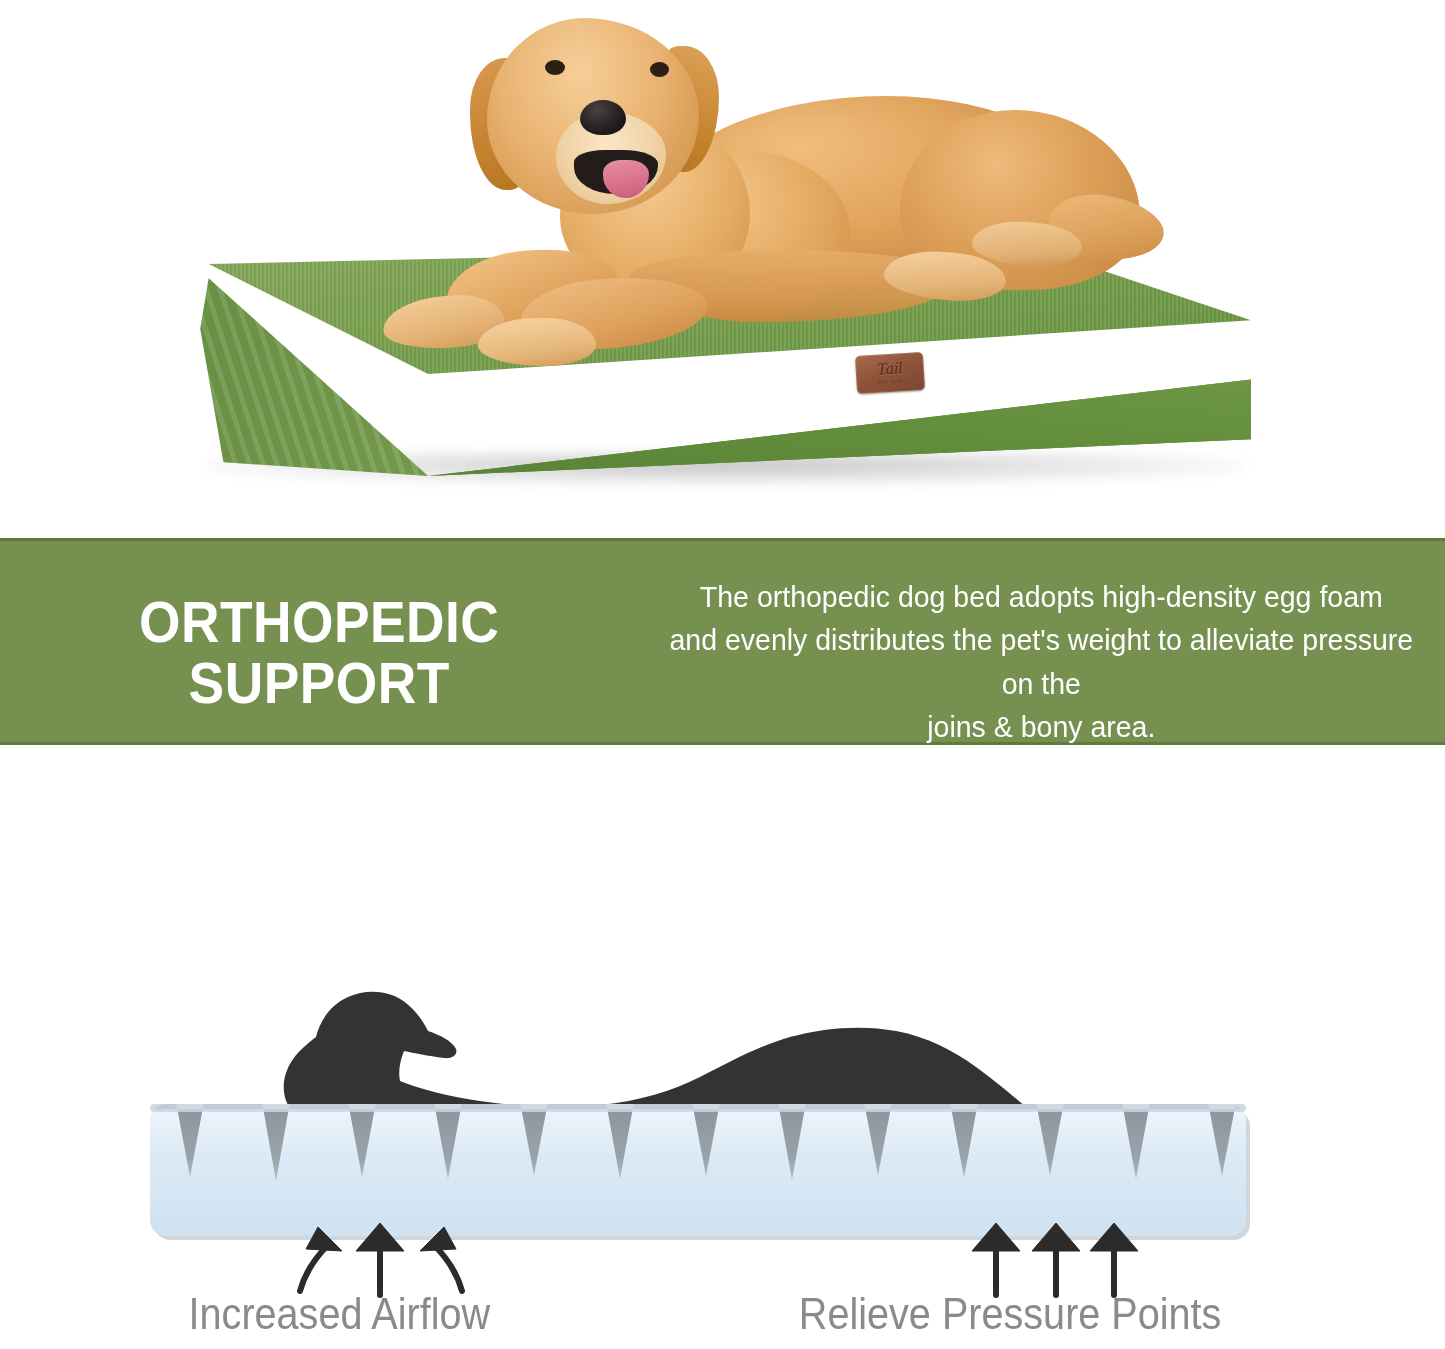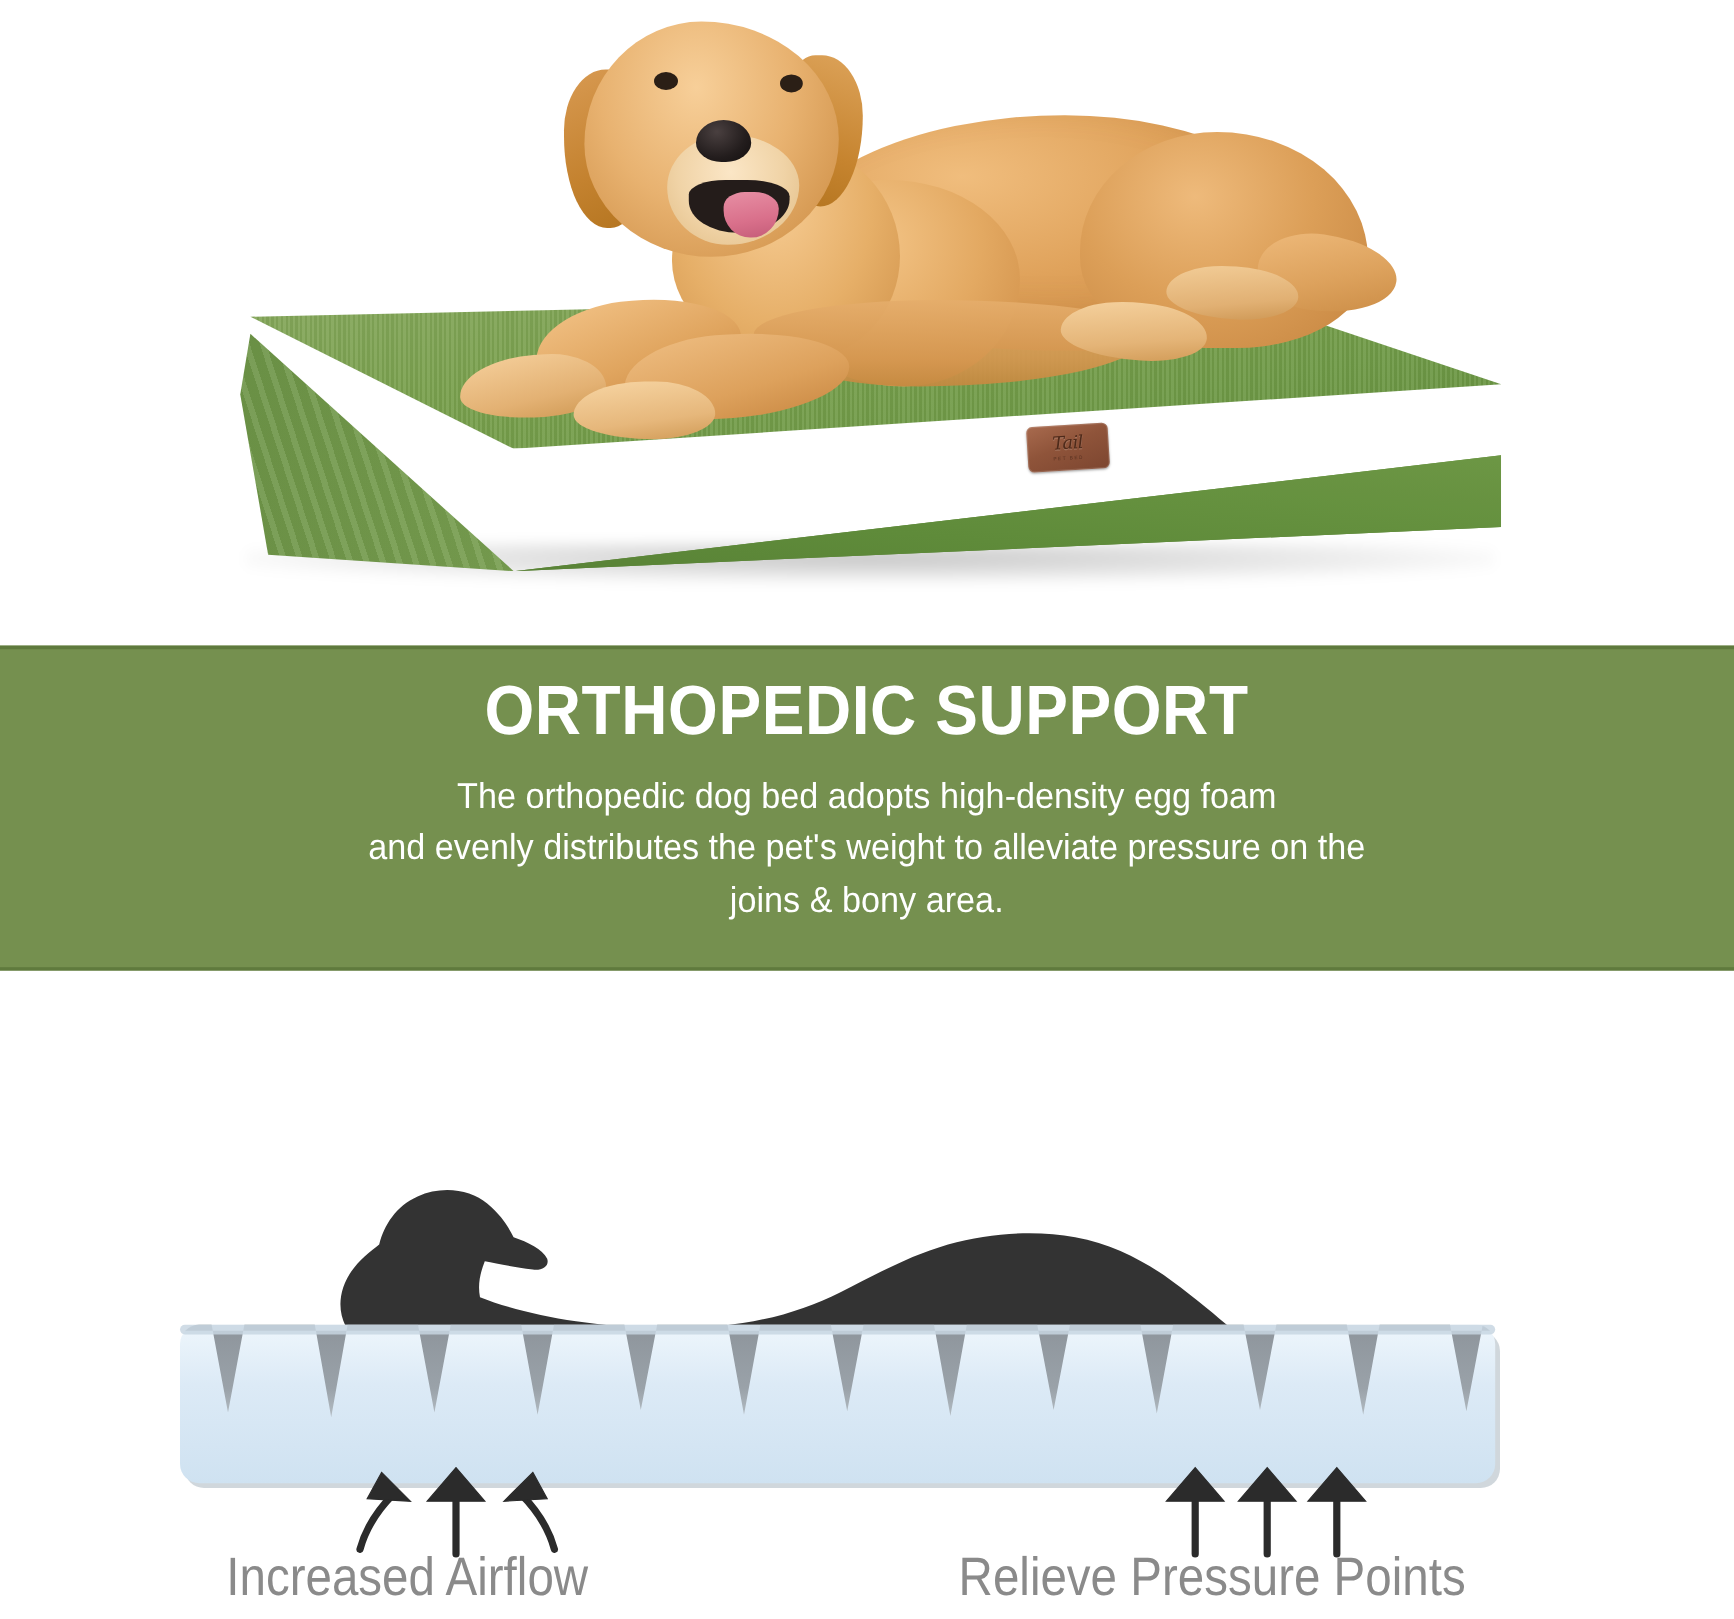--- a/index.html
+++ b/index.html
@@ -276,26 +276,25 @@
     width: 330px; height: 72px;
     border-radius: 46% 54% 58% 42% / 40% 38% 62% 60%;
     background: linear-gradient(180deg, #e5ad6b 0%, #d4964f 70%, #c48940 100%);
     opacity: .93;
   }
 
   
   .banner {
     position: absolute;
     left: 0; top: 538px;
-    width: 1445px; height: 271px;
+    width: 1445px; height: 207px;
     background: #75904f;
     border-top: 3px solid #5f7a3d;
     border-bottom: 3px solid #5f7a3d;
     display: flex;
-    flex-direction: column;
     align-items: center;
     padding-top: 22px;
   }
   .banner-title {
     color: #ffffff;
     font-family: "Liberation Sans", sans-serif;
     font-weight: 700;
     font-size: 58px;
     line-height: 1.05;
     letter-spacing: 0.5px;

